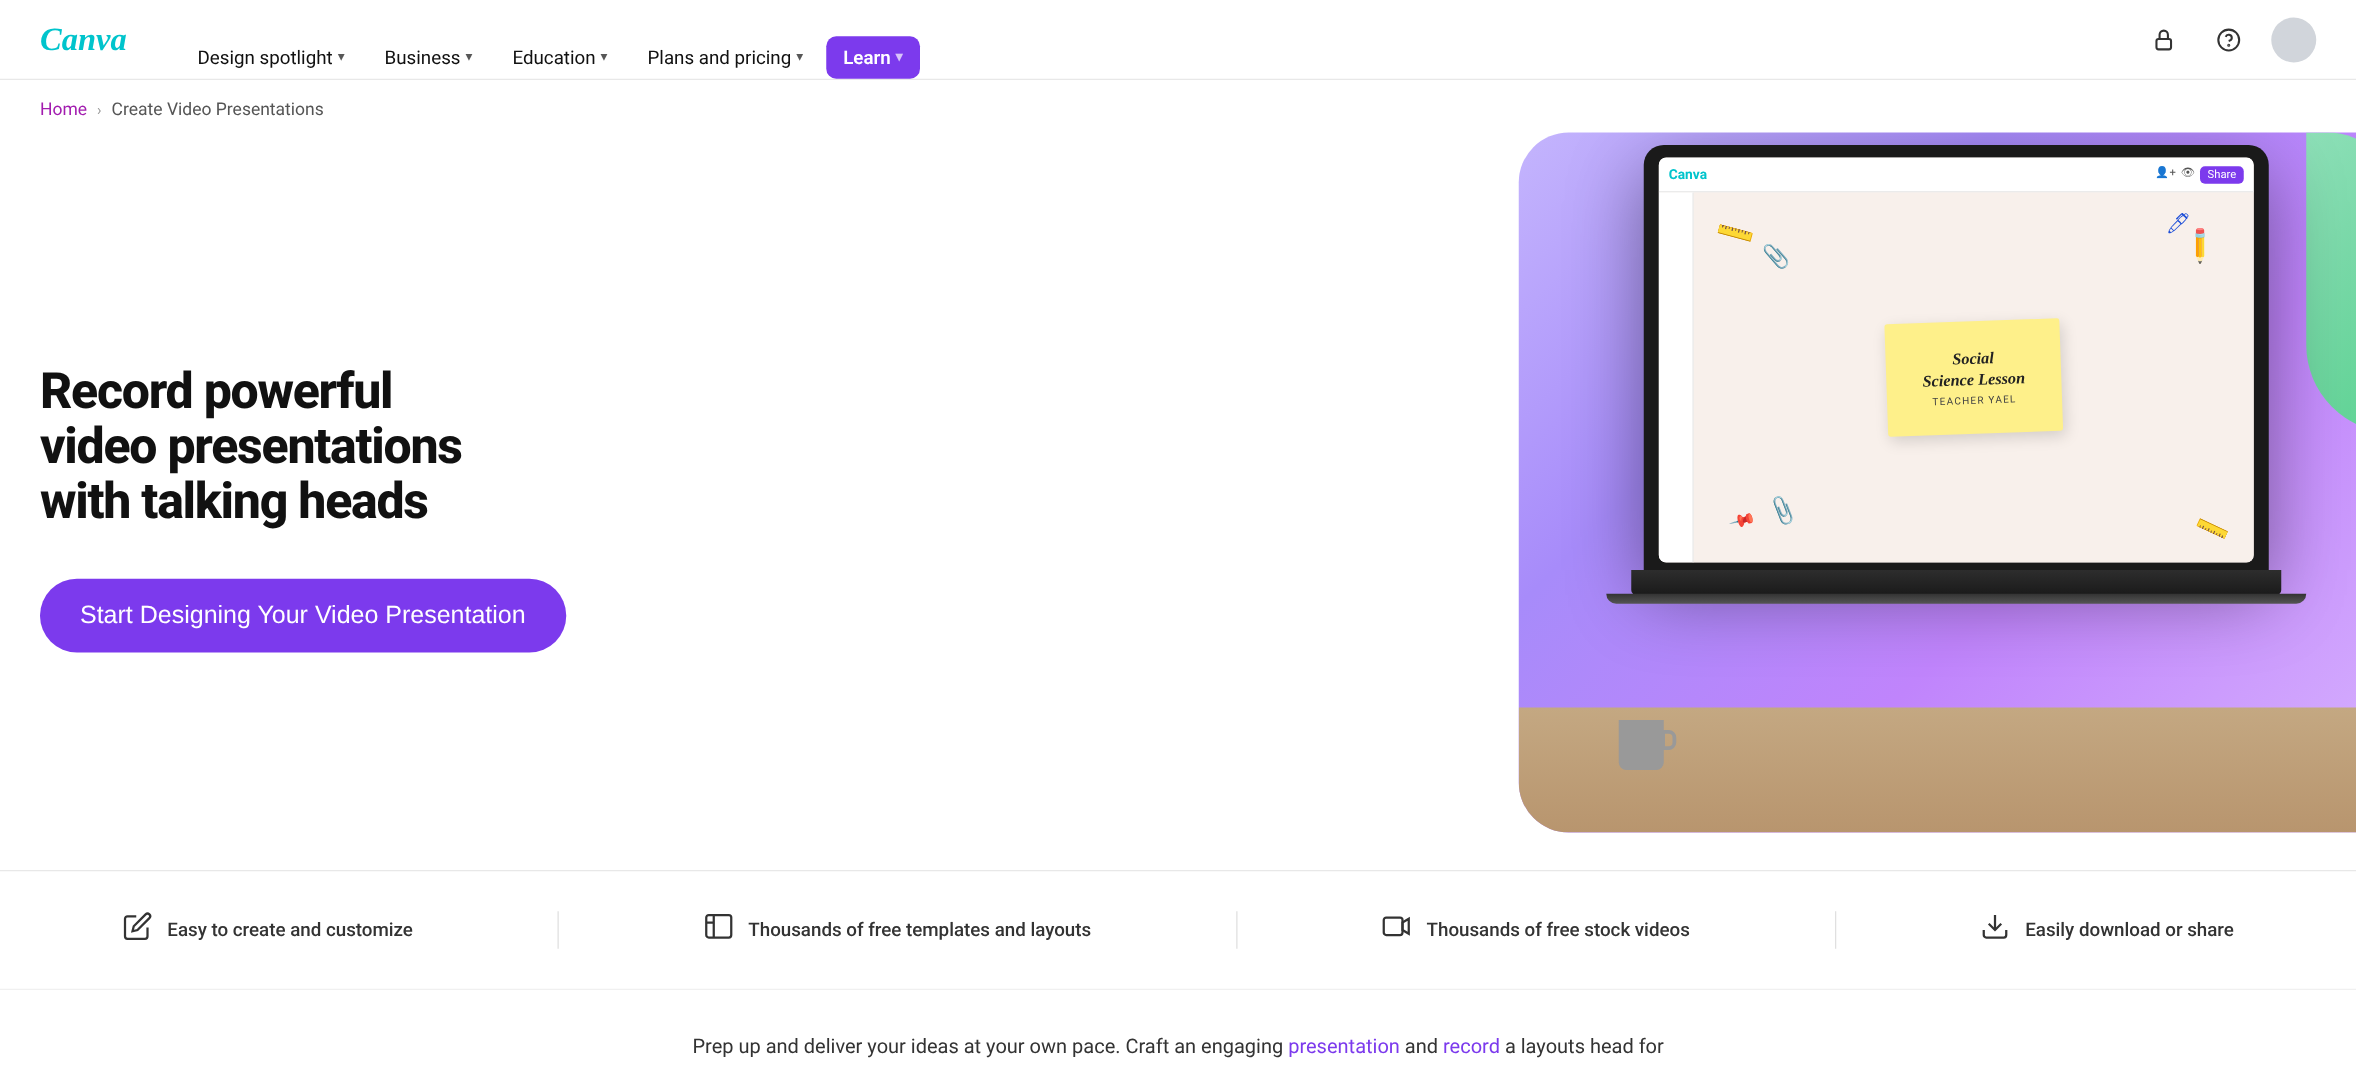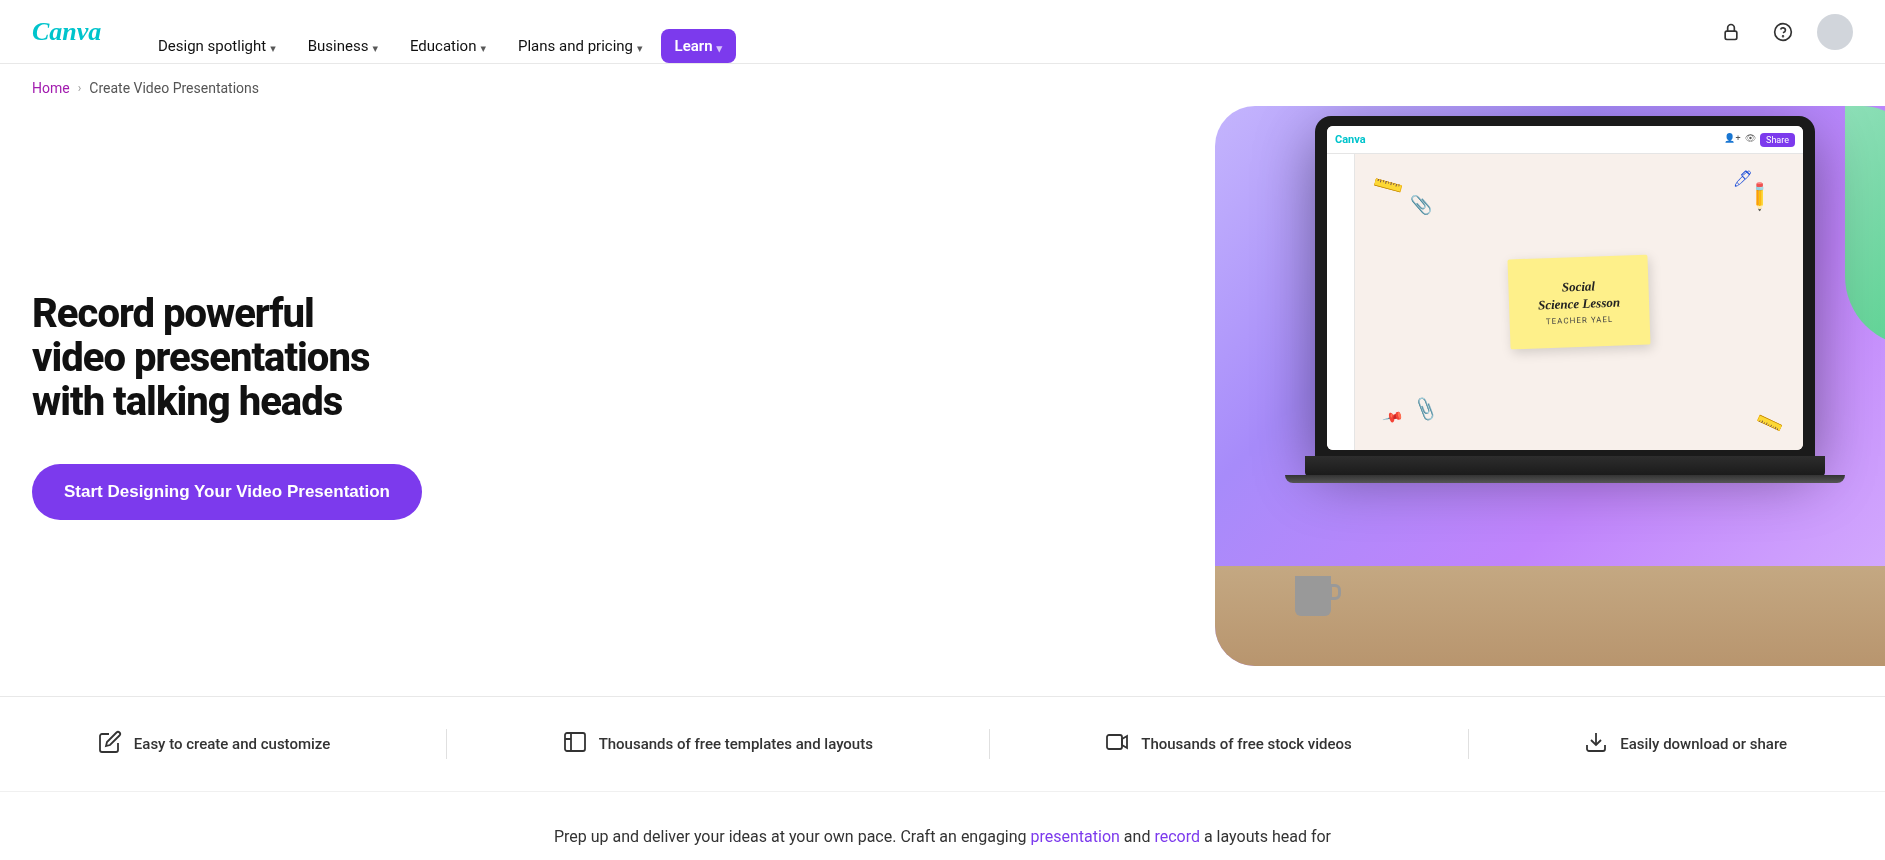--- a/index.html
+++ b/index.html
@@ -7,21 +7,21 @@
 
     
     .navbar {
       display: flex; align-items: center; padding: 0 32px; height: 64px;
       border-bottom: 1px solid #e8e8e8; position: relative; z-index: 10; background: #fff;
     }
     .nav-logo { margin-right: 32px; }
     .nav-logo svg { width: 80px; height: 32px; }
     .nav-items { display: flex; align-items: center; gap: 4px; flex: 1; }
     .nav-item {
-      display: flex; align-items: flex-end; gap: 4px; padding: 8px 14px;
+      display: flex; align-items: center; gap: 4px; padding: 8px 14px;
       font-size: 15px; color: #111; cursor: pointer; border-radius: 8px;
       white-space: nowrap; font-weight: 400; margin-top: 28px;
     }
     .nav-item.active {
       background: #7c3aed; color: #fff; font-weight: 600;
     }
     .nav-item.active .chevron-icon { color: #fff; }
     .chevron-icon { font-size: 11px; opacity: 0.7; }
     .nav-right { display: flex; align-items: center; gap: 16px; margin-left: auto; }
     .nav-icon-btn {
@@ -45,21 +45,21 @@
       display: flex; align-items: center; min-height: 580px; padding: 0 32px;
       position: relative; overflow: hidden;
     }
     .hero-content { flex: 0 0 55%; padding-right: 40px; padding-top: 40px; }
     .hero-title {
       font-size: 40px; font-weight: 800; line-height: 1.1; color: #111;
       margin-bottom: 40px; letter-spacing: -1px;
     }
     .cta-button {
       background: #7c3aed; color: #fff; border: none; border-radius: 100px;
-      padding: 18px 32px; font-size: 17px; font-weight: 700; cursor: pointer;
+      padding: 18px 32px; font-size: 20px; font-weight: 400; cursor: pointer;
       display: inline-block; white-space: nowrap;
     }
 
     
     .hero-image-wrap {
       flex: 0 0 55%; position: absolute; right: -30px; top: 0; height: 100%;
       display: flex; align-items: center;
     }
     .hero-image-container {
       width: 700px; height: 560px; border-radius: 40px 0 0 40px;

